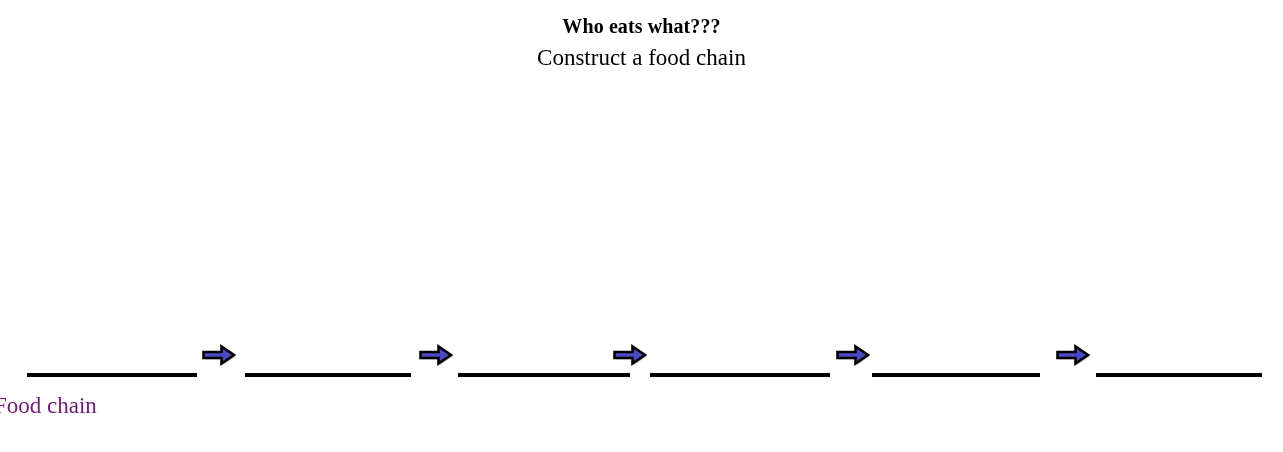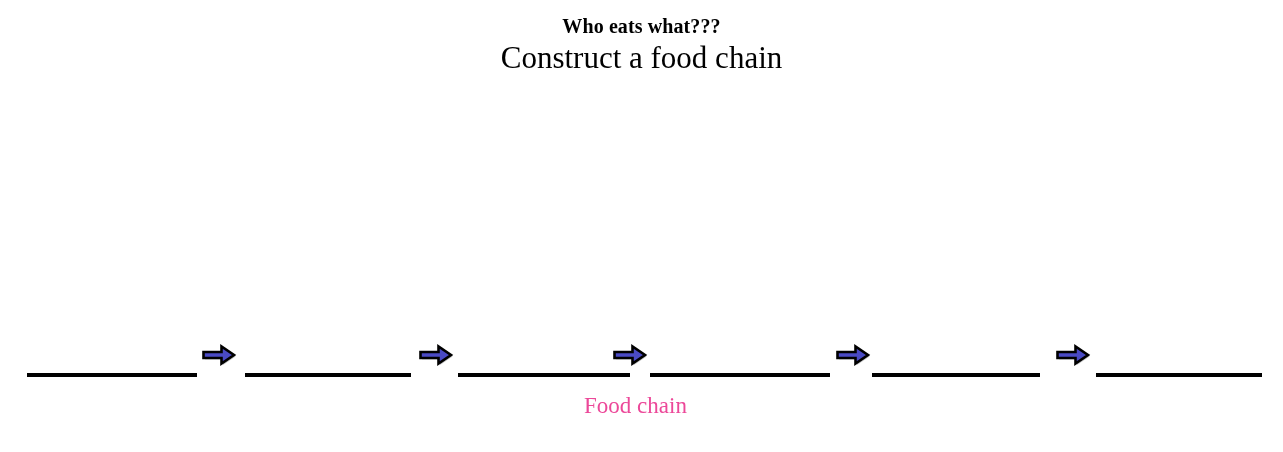--- a/index.html
+++ b/index.html
@@ -35,21 +35,21 @@
     font-weight: bold;
     font-size: 20px;
     line-height: 26px;
     letter-spacing: 0.1px;
     color: #000000;
     margin: 0;
   }
   .worksheet-subtitle {
     font-family: "Liberation Serif", "DejaVu Serif", serif;
     font-weight: normal;
-    font-size: 31px;
+    font-size: 23px;
     line-height: 28px;
     color: #000000;
     margin: 0;
     margin-top: 5px;
   }
 
   
   .chain-area {
     position: absolute;
     left: 0;
@@ -77,25 +77,25 @@
     height: 22px;
     overflow: visible;
   }
 
   
   .chain-caption {
     position: absolute;
     left: 0;
     top: 392px;
     width: 1283px;
-    text-align: center;
+    text-align: left;
     font-family: "Liberation Serif", "DejaVu Serif", serif;
     font-size: 23px;
     line-height: 28px;
-    color: #ec4899;
+    color: #701a75;
   }
   .chain-caption span {
     display: inline-block;
     transform: translateX(-6px);
   }
 </style>
 </head>
 <body>
 
 <div id="worksheet">

